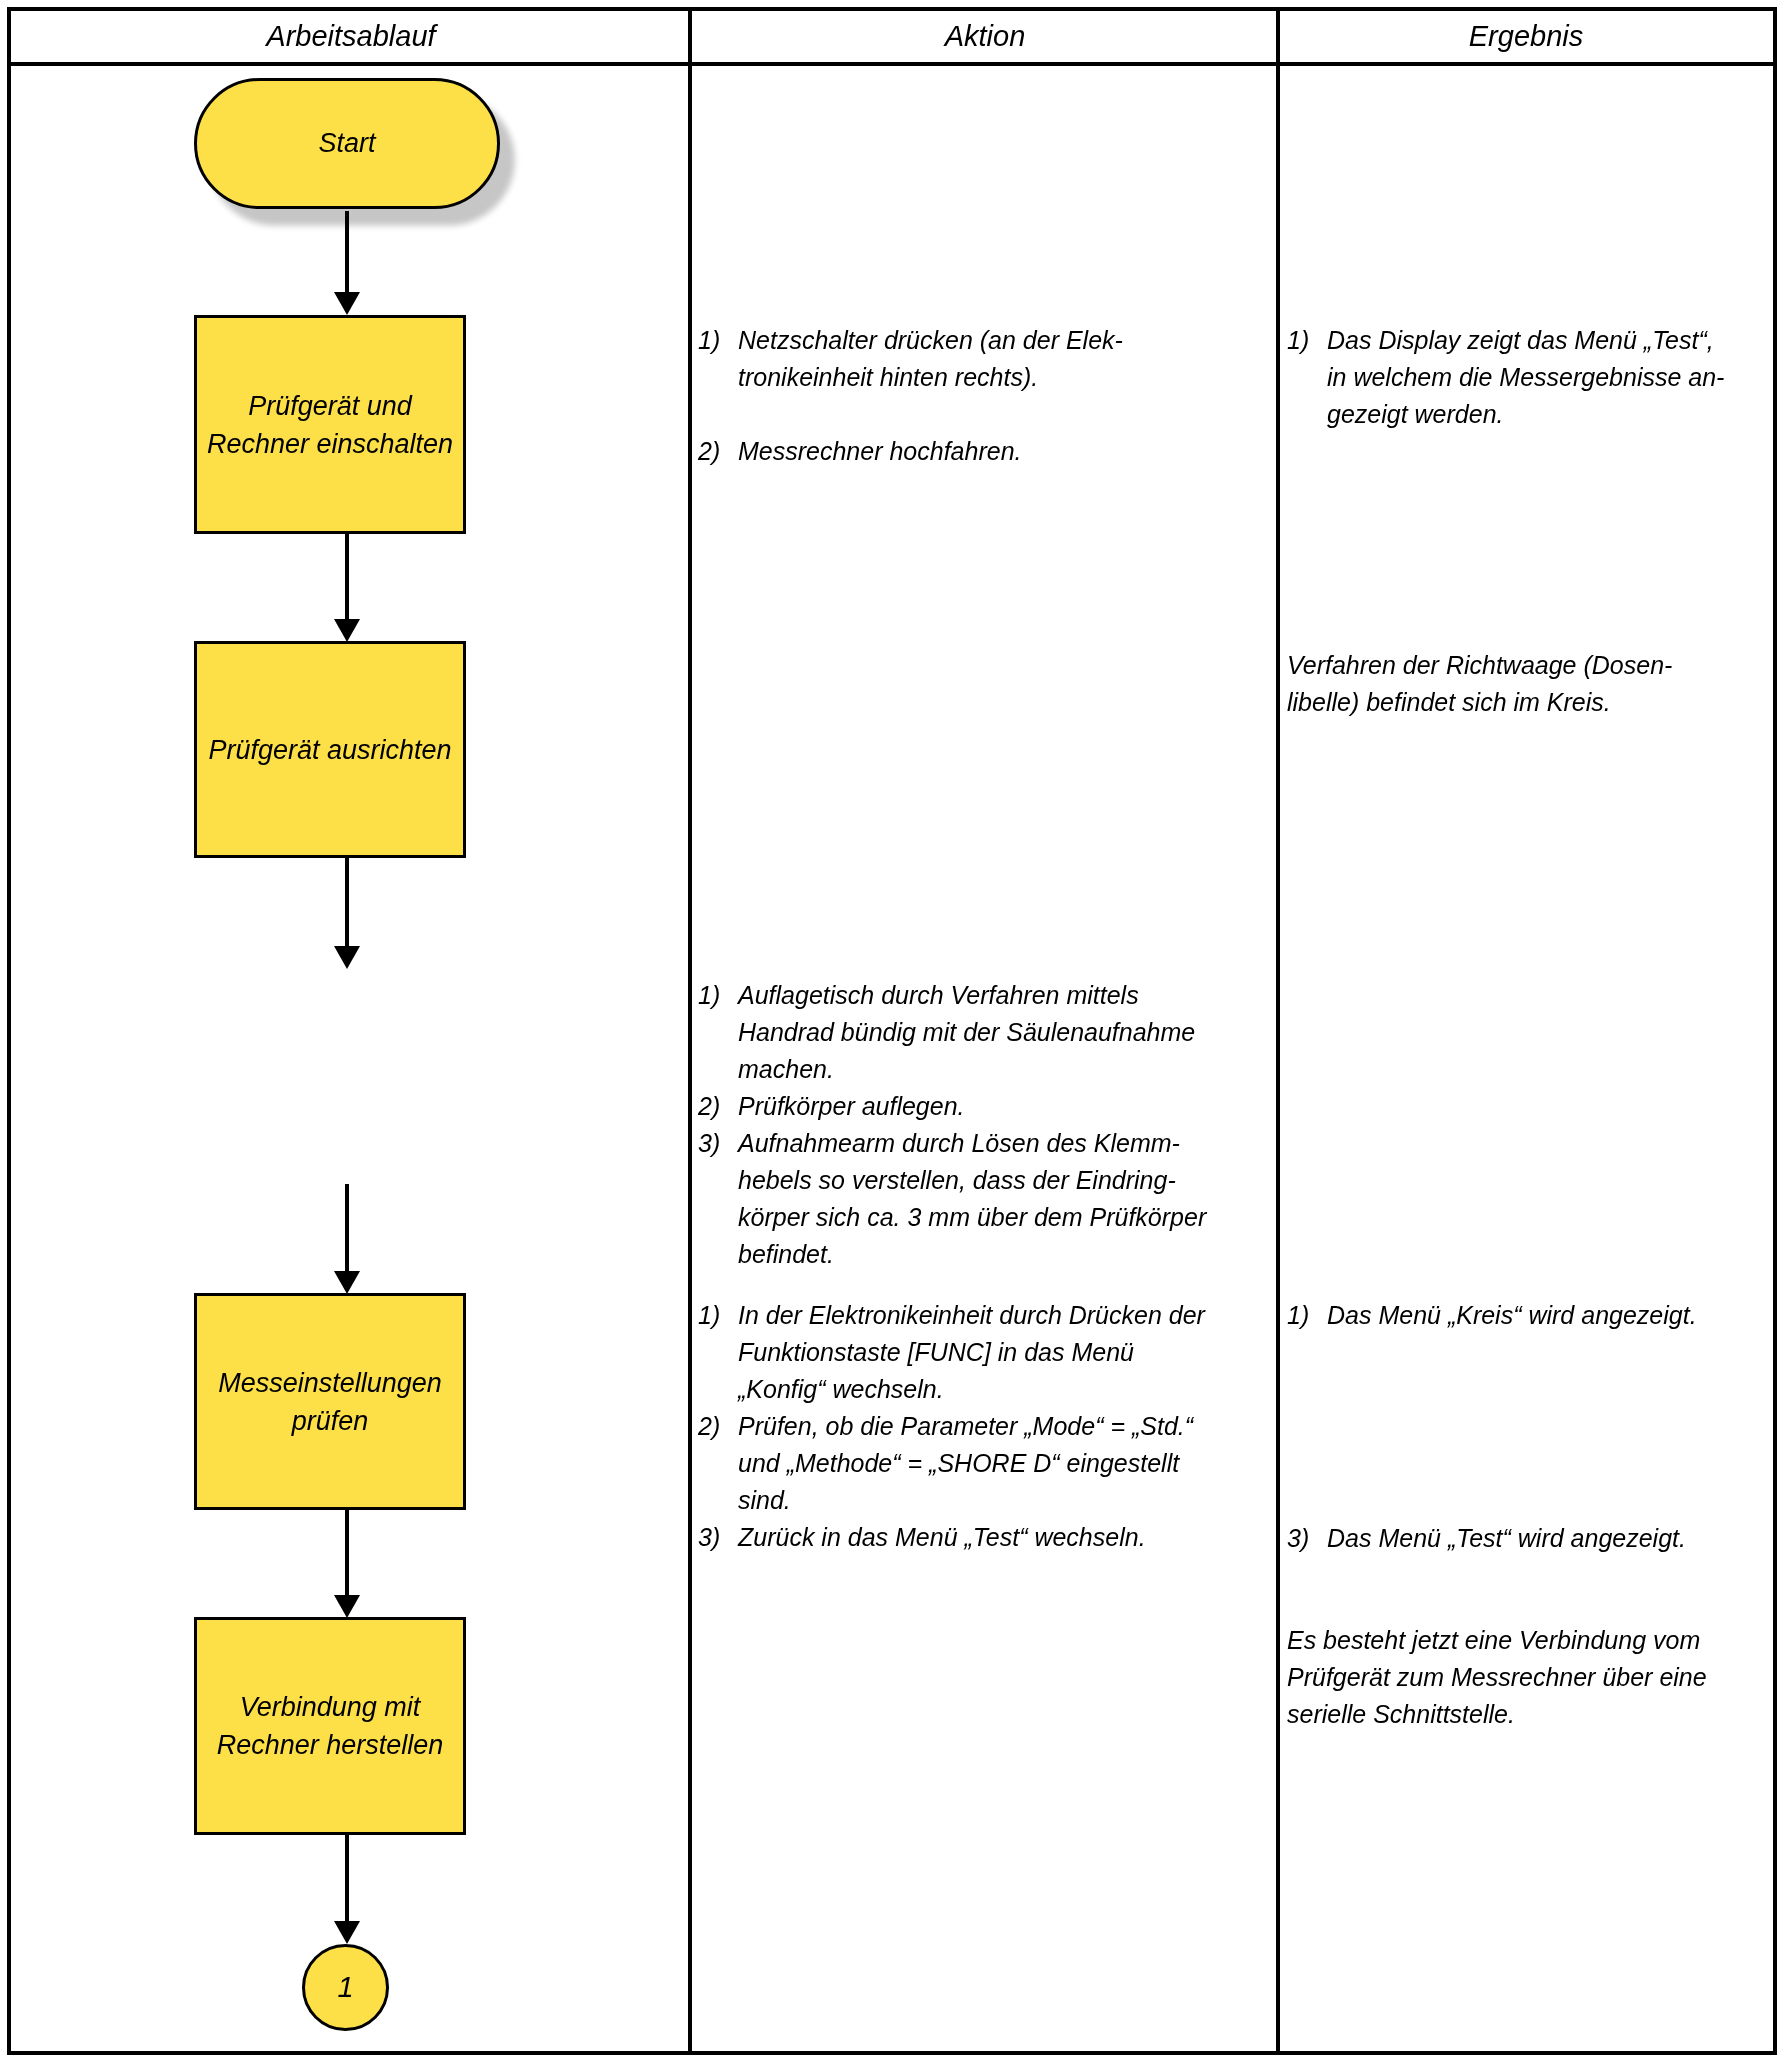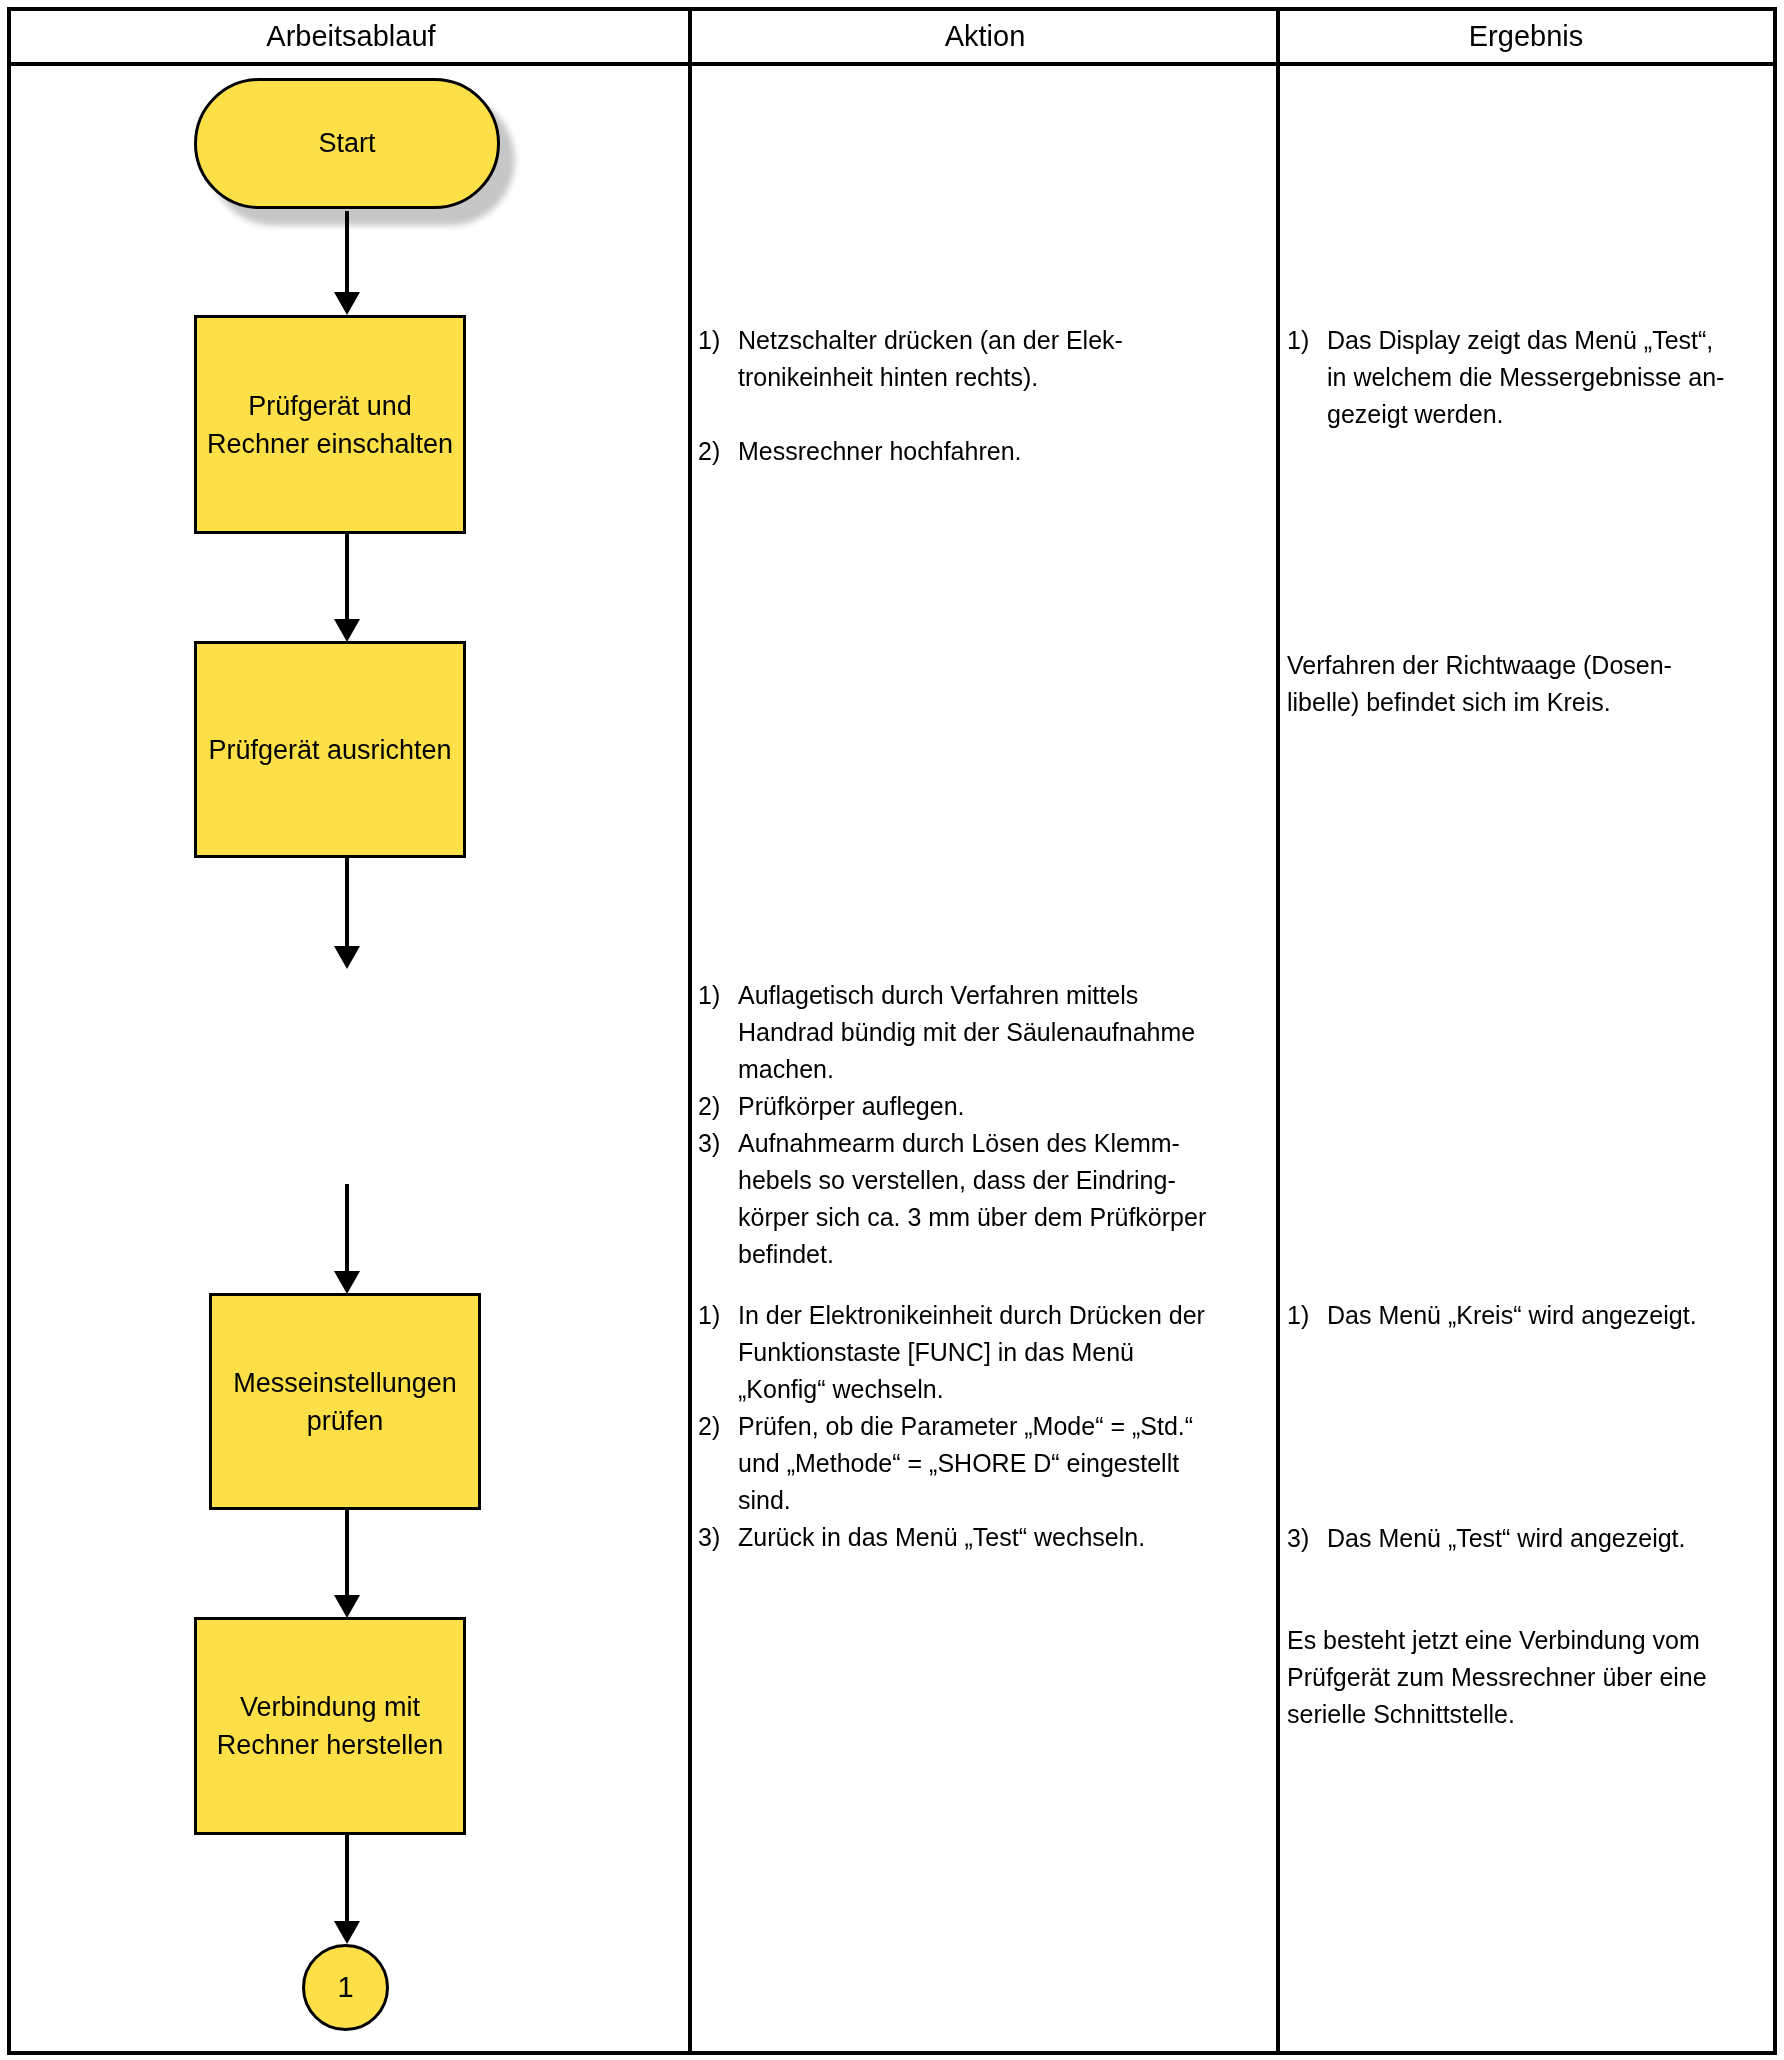--- a/index.html
+++ b/index.html
@@ -2,20 +2,21 @@
 <html style="font-size:14px"><head>
 <meta charset="utf-8">
 <style>
   html,body { margin:0; padding:0; background:#ffffff; }
   .page {
     position:relative;
     width:1784px; height:2061px;
     background:#ffffff;
     font-family:"Liberation Sans","DejaVu Sans",sans-serif;
     color:#000;
+    font-style:italic;
   }
   
   .frame {
     position:absolute; left:7px; top:7px; right:7px; bottom:6px;
     border:4.3px solid #000;
   }
   .vline {
     position:absolute; top:0; bottom:0; width:3.5px; background:#000;
   }
   .vline-1 { left:677px; }
@@ -44,21 +45,21 @@
   }
   .process {
     left:194px; width:272px;
     display:flex; align-items:center; justify-content:center;
     text-align:center; font-size:27px; line-height:38px;
     white-space:pre-line;
   }
   .p1 { top:315px; height:219px; }
   .p2 { top:641px; height:217px; }
   .p3 { top:969px; height:216px; }
-  .p4 { top:1293px; height:217px;margin-left:15px; }
+  .p4 { top:1293px; height:217px; }
   .p5 { top:1617px; height:218px; }
   .connector {
     left:302px; top:1944px; width:87px; height:87px;
     border-radius:50%;
     display:flex; align-items:center; justify-content:center;
     font-size:29px;
   }
   
   .varrow { position:absolute; left:334px; width:26px; }
   .varrow .stem { position:absolute; left:11.3px; top:0; bottom:21px; width:3.5px; background:#000; }

